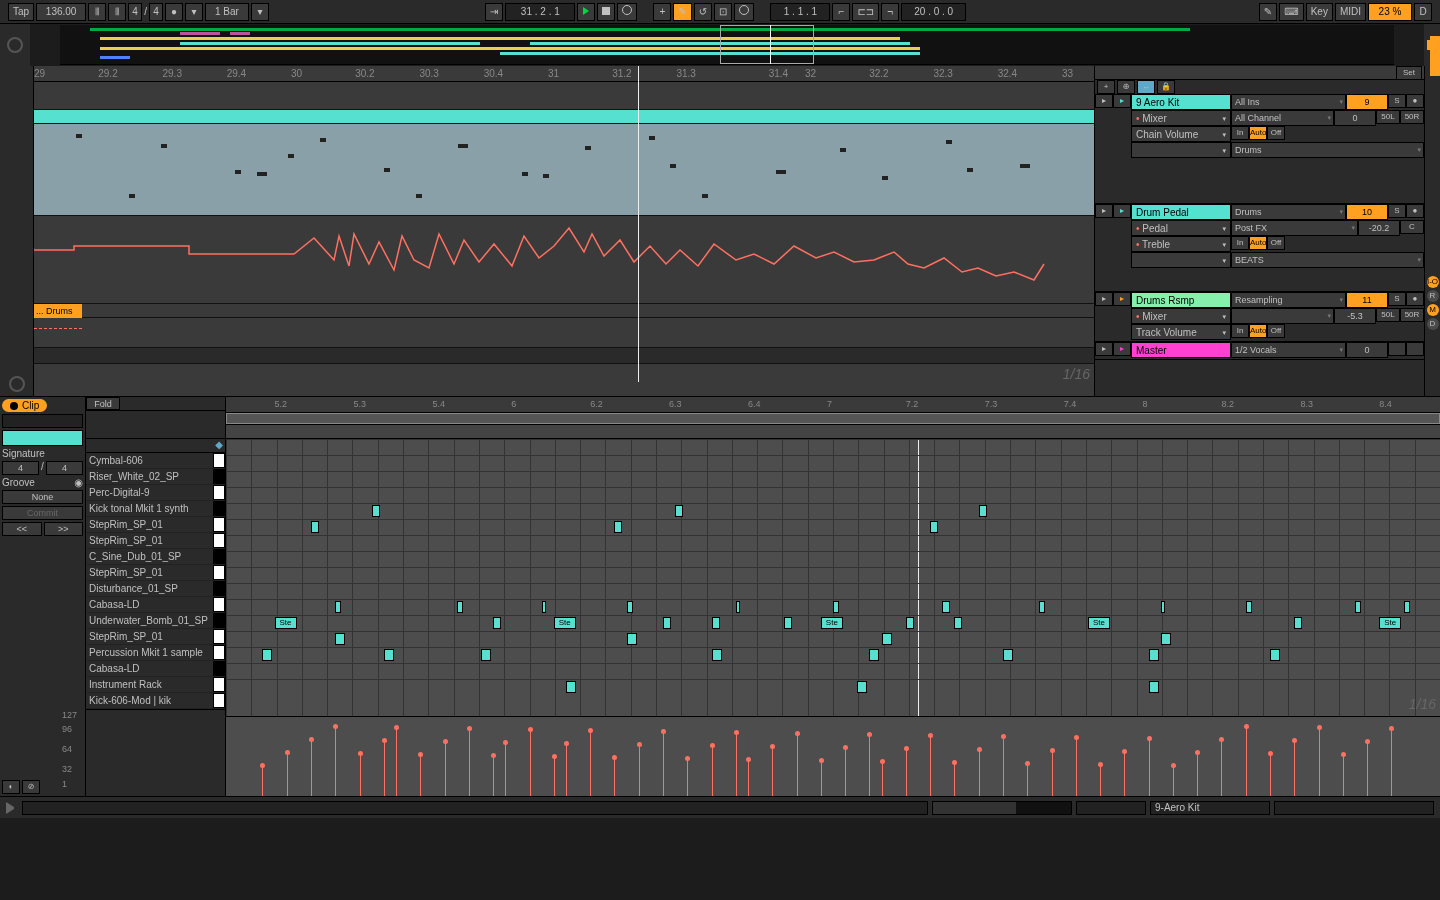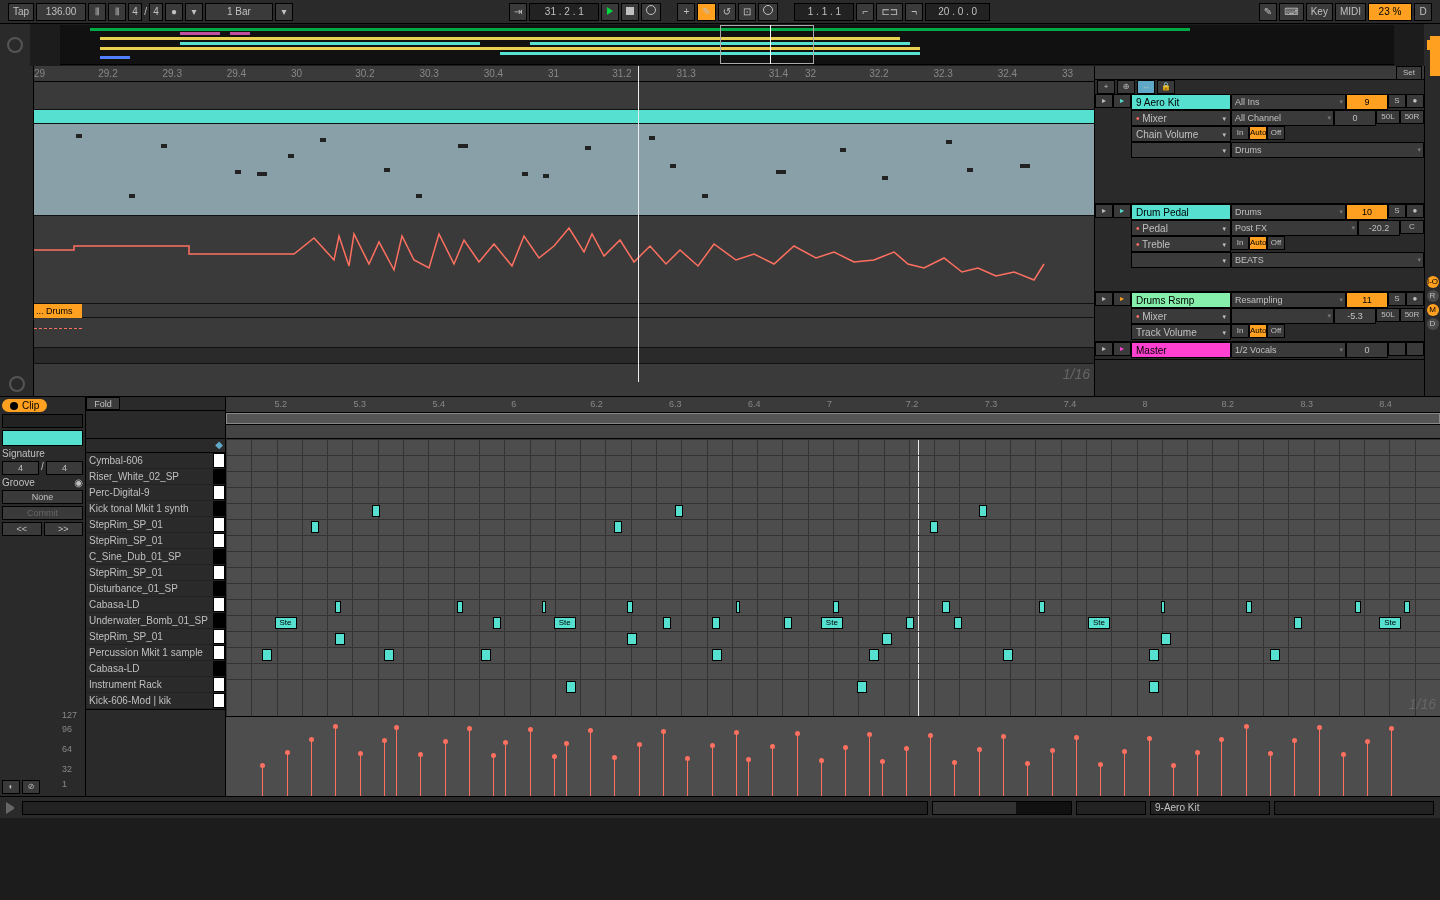--- a/index.html
+++ b/index.html
@@ -113,21 +113,21 @@
   <div class="cluster">
     <div class="btn">Tap</div>
     <div class="field" style="width:50px">136.00</div>
     <div class="btn small">⦀</div>
     <div class="btn small">⦀</div>
     <div class="field" style="width:14px">4</div>
     <span>/</span>
     <div class="field" style="width:14px">4</div>
     <div class="btn small">●</div>
     <div class="btn small">▾</div>
-    <div class="field" style="width:68px">1 Bar</div>
+    <div class="field" style="width:44px">1 Bar</div>
     <div class="btn small">▾</div>
   </div>
   <div class="cluster" style="margin-left:200px">
     <div class="btn small">⇥</div>
     <div class="field dark" style="width:70px">31 . 2 . 1</div>
     <div class="btn small"><span class="tri"></span></div>
     <div class="btn small"><span class="stop"></span></div>
     <div class="btn small"><span class="circ"></span></div>
   </div>
   <div class="cluster">

